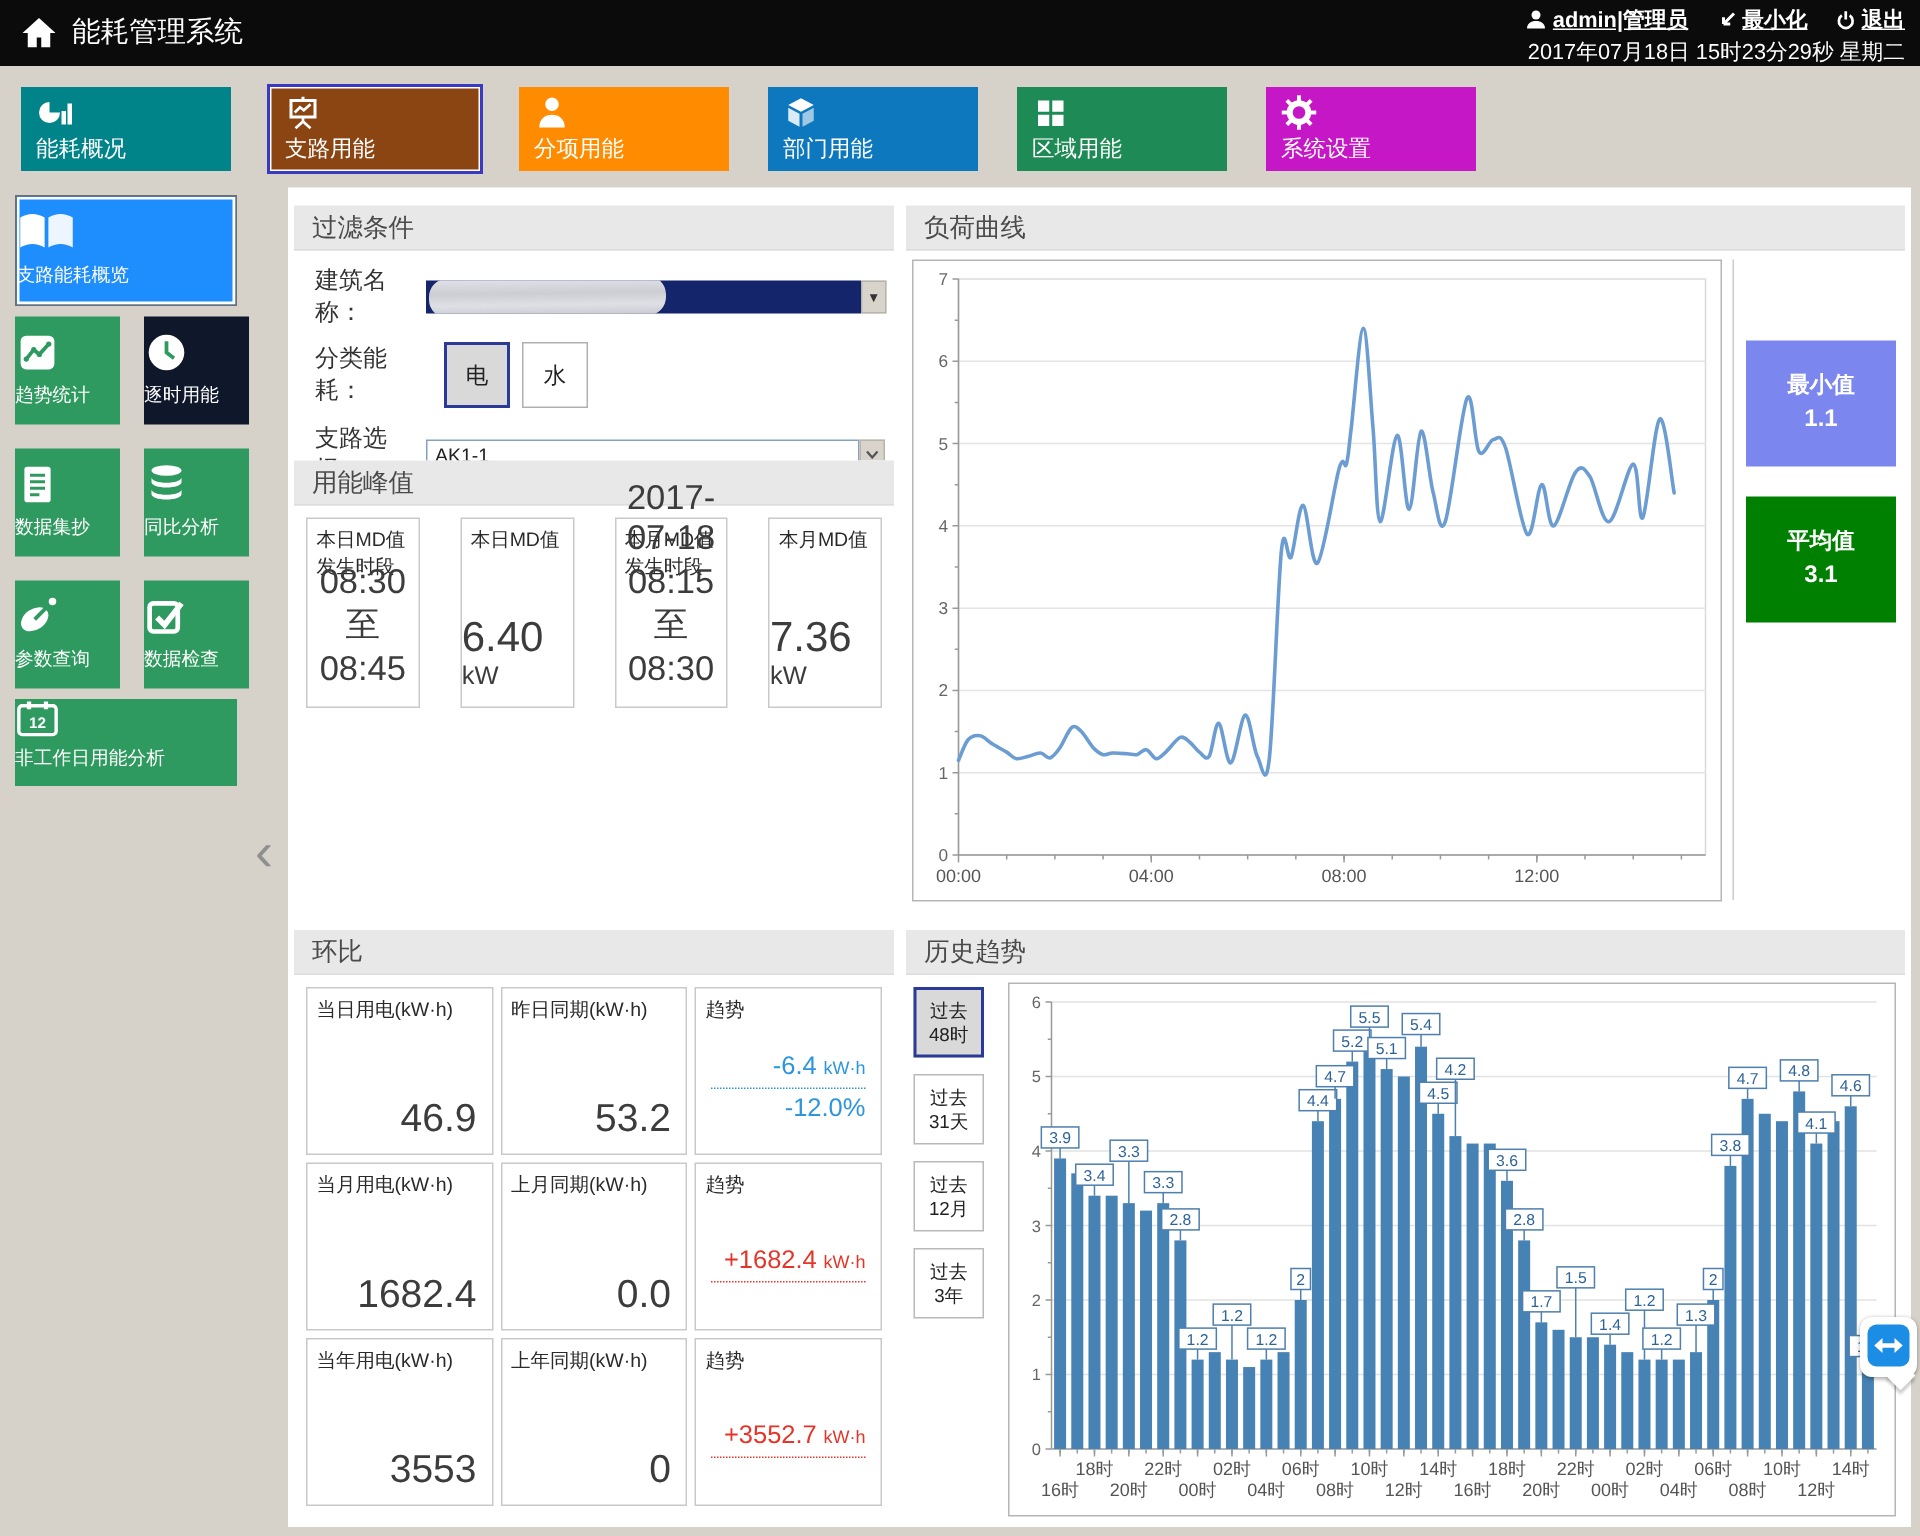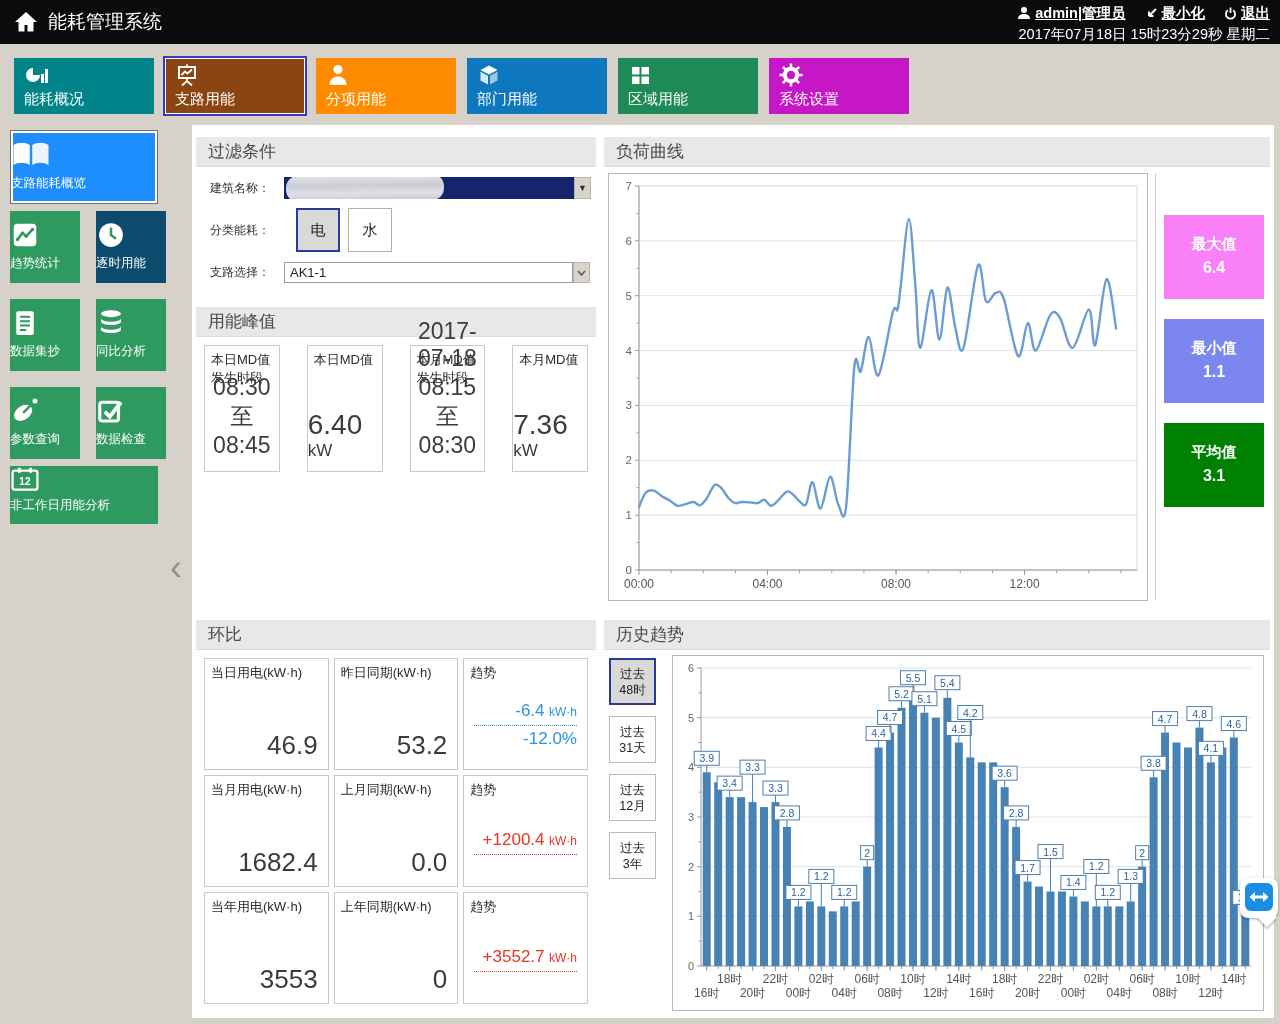--- a/index.html
+++ b/index.html
@@ -7,21 +7,21 @@
     -webkit-font-smoothing:antialiased;}
   
   #topbar{position:absolute;left:0;top:0;width:1280px;height:44px;background:#0b0b0b;color:#fff;}
   #home-btn{position:absolute;left:12px;top:8px;width:28px;height:28px;}
   #app-title{position:absolute;left:48px;top:0;line-height:44px;font-size:19px;color:#fff;}
   #topbar-right{position:absolute;right:10px;top:3px;text-align:right;color:#fff;}
   #topbar-right .line1{font-size:14.5px;font-weight:bold;height:20px;display:flex;align-items:center;justify-content:flex-end;gap:5px;text-decoration:underline;}
   #topbar-right .line1 .grp{display:flex;align-items:center;gap:4px;margin-left:14px;cursor:pointer;}
   #topbar-right .line2{font-size:14.5px;margin-top:2px;}
   
-  #nav{position:absolute;left:14px;top:58px;display:flex;gap:11px;border-radius:12px;}
+  #nav{position:absolute;left:14px;top:58px;display:flex;gap:26px;border-radius:12px;}
   .nav-tile{width:140px;height:56px;position:relative;color:#fff;box-sizing:border-box;cursor:pointer;}
   .nav-tile.selected{outline:2px solid #3a3ac0;outline-offset:0;box-shadow:inset 0 0 0 1px #fff;}
   .nav-tile .nicon{position:absolute;left:10px;top:5px;width:24px;height:24px;}
   .nav-tile .nlabel{position:absolute;left:10px;bottom:5px;font-size:15px;}
   
   #sidebar{position:absolute;left:10px;top:130px;width:148px;}
   .sb-tile{position:relative;color:#fff;cursor:pointer;box-sizing:border-box;text-align:left;}
   .sb-wide{width:148px;height:74px;margin-bottom:7px;}
   .sb-grid{display:grid;grid-template-columns:70px 70px;grid-gap:7px 8px;margin-bottom:7px;gap:16px;}
   .sb-small{width:70px;height:72px;}
@@ -29,21 +29,21 @@
   .sb-tile .slabel{display:block;font-size:12.5px;margin-top:5px;}
   .sb-tile.selected{border:1px solid #6f6f6f;box-shadow:inset 0 0 0 2px #fff;}
   #collapse-arrow{position:absolute;left:170px;top:550px;font-size:36px;color:#8f8f8f;cursor:pointer;line-height:36px;}
   
   #main-bg{position:absolute;left:192px;top:125px;width:1082px;height:893px;background:#fff;}
   .panel{position:absolute;background:#fff;}
   .panel-header{height:30px;background:#e8e8e8;color:#4a4a4a;font-size:17px;line-height:30px;padding-left:12px;border-bottom:1px solid #dcdcdc;box-sizing:border-box;}
   
   #filter-panel{left:196px;top:137px;width:400px;height:156px;}
   .f-row{display:flex;align-items:center;padding-left:14px;}
-  .f-label{width:74px;font-size:12px;color:#333;flex:0 0 74px;}
+  .f-label{width:74px;font-size:16px;color:#333;flex:0 0 74px;}
   #building-select{width:290px;height:22px;background:#15256b;position:relative;overflow:hidden;}
   #building-redact{position:absolute;left:2px;top:-2px;width:158px;height:26px;background:linear-gradient(180deg,#f4f4f4 0%,#dcdcdc 40%,#f0f0f0 70%,#d8d8d8 100%);border-radius:12px;transform:rotate(-0.8deg);opacity:.92;}
   #building-arrow{width:17px;height:22px;background:#d8d4cc;border:1px solid #b9b5ad;box-sizing:border-box;display:flex;align-items:center;justify-content:center;font-size:9px;color:#333;cursor:pointer;}
   .energy-btn{width:44px;height:44px;display:flex;align-items:center;justify-content:center;font-size:15px;color:#222;box-sizing:border-box;cursor:pointer;background:#fff;border:1px solid #b0b0b0;margin-right:8px;}
   .energy-btn.selected{background:#d9d9d9;border:2px solid #2b3a96;}
   #branch-select{width:289px;height:21px;border:1px solid #86a0bd;box-sizing:border-box;display:flex;align-items:center;font-size:13px;color:#222;padding-left:5px;background:#fff;}
   #branch-arrow{width:17px;height:21px;background:#d8d4cc;border:1px solid #b9b5ad;box-sizing:border-box;display:flex;align-items:center;justify-content:center;cursor:pointer;}
   
   #peak-panel{left:196px;top:307px;width:400px;height:305px;}
   #huanbi-panel{left:196px;top:620px;width:400px;height:396px;}
@@ -213,21 +213,21 @@
             <rect x="3" y="3" width="18" height="18" rx="3" fill="#fff"></rect>
             <polyline points="6,15.5 10,10.5 13,13 18,7.5" stroke="#2f9a5f" stroke-width="2" fill="none"></polyline>
             <circle cx="6" cy="15.5" r="1.4" fill="#2f9a5f"></circle>
             <circle cx="10" cy="10.5" r="1.4" fill="#2f9a5f"></circle>
             <circle cx="13" cy="13" r="1.4" fill="#2f9a5f"></circle>
             <circle cx="18" cy="7.5" r="1.4" fill="#2f9a5f"></circle>
           </svg>
       </span>
       <span class="slabel">趋势统计</span>
     </div>
-    <div class="sb-tile sb-small" style="background: #0c4a6e;">
+    <div class="sb-tile sb-small" style="background: #0f172a;">
       <span class="sicon">
         <svg width="30" height="30" viewBox="0 0 24 24">
             <circle cx="12" cy="12" r="9.5" fill="#fff"></circle>
             <path d="M12 6 V12 L16 15" stroke="#2f9a5f" stroke-width="2" fill="none"></path>
           </svg>
       </span>
       <span class="slabel">逐时用能</span>
     </div>
     <div class="sb-tile sb-small" style="background: rgb(47, 154, 95);">
       <span class="sicon">
@@ -360,21 +360,21 @@
       <div class="card-title">当月用电(kW·h)</div>
         <div class="hb-val">1682.4</div>
     </div>
     <div class="card">
       <div class="card-title">上月同期(kW·h)</div>
         <div class="hb-val">0.0</div>
     </div>
     <div class="card">
       <div class="card-title">趋势</div>
       <div class="trend-block trend-cell" style="bottom: 28px; color: rgb(229, 53, 40);">
-        <div><span class="tv">+1200.4</span> <span class="tu">kW·h</span></div>
+        <div><span class="tv">+1682.4</span> <span class="tu">kW·h</span></div>
         <div class="dotline"></div>
       </div>
     </div>
     <div class="card">
       <div class="card-title">当年用电(kW·h)</div>
         <div class="hb-val">3553</div>
     </div>
     <div class="card">
       <div class="card-title">上年同期(kW·h)</div>
         <div class="hb-val">0</div>
@@ -448,24 +448,20 @@
           <text x="158.51612903225805" y="414" text-anchor="middle" font-size="12" fill="#555">04:00</text>
           <line x1="287.0322580645161" y1="396" x2="287.0322580645161" y2="401" stroke="#999"></line>
           <text x="287.0322580645161" y="414" text-anchor="middle" font-size="12" fill="#555">08:00</text>
           <line x1="415.5483870967742" y1="396" x2="415.5483870967742" y2="401" stroke="#999"></line>
           <text x="415.5483870967742" y="414" text-anchor="middle" font-size="12" fill="#555">12:00</text>
           <path d="M30.0 332.9C31.1 330.6 34.0 321.9 36.4 319.2C38.8 316.5 41.8 316.0 44.5 316.5C47.1 316.9 49.5 320.1 52.5 321.9C55.4 323.8 59.5 325.8 62.1 327.4C64.8 329.1 66.1 331.4 68.6 331.8C71.0 332.3 73.9 330.8 76.6 330.2C79.3 329.5 82.2 327.8 84.6 328.0C87.0 328.2 88.9 331.8 91.0 331.3C93.2 330.7 95.1 328.1 97.5 324.7C99.9 321.3 103.1 312.8 105.5 311.0C107.9 309.1 109.5 311.4 111.9 313.7C114.3 316.0 117.6 322.1 120.0 324.7C122.4 327.2 124.2 328.5 126.4 329.1C128.5 329.6 130.1 328.1 132.8 328.0C135.5 327.9 139.8 328.3 142.5 328.5C145.1 328.7 146.7 329.5 148.9 329.1C151.0 328.6 153.2 325.3 155.3 325.8C157.4 326.2 159.6 331.5 161.7 331.8C163.9 332.1 165.5 329.8 168.2 327.4C170.8 325.1 175.1 318.7 177.8 317.6C180.5 316.5 182.1 319.2 184.2 320.8C186.4 322.5 188.5 325.9 190.6 327.4C192.8 329.0 194.9 333.4 197.1 330.2C199.2 327.0 201.1 307.5 203.5 308.2C205.9 309.0 208.6 335.5 211.5 334.6C214.5 333.6 218.2 303.5 221.2 302.7C224.1 302.0 226.5 325.3 229.2 330.2C231.9 335.0 234.6 354.7 237.2 331.8C239.9 309.0 242.9 215.4 245.3 193.0C247.7 170.6 249.3 202.4 251.7 197.4C254.1 192.4 256.8 162.2 259.7 162.9C262.7 163.5 265.3 205.4 269.4 201.3C273.4 197.1 280.6 149.1 283.8 138.2C287.0 127.2 287.3 140.0 288.6 135.4C290.0 130.9 290.0 125.8 291.9 110.7C293.7 95.7 297.5 44.9 299.9 44.9C302.3 44.9 304.4 89.3 306.3 110.7C308.2 132.2 308.5 172.9 311.1 173.8C313.8 174.7 319.2 117.6 322.4 116.2C325.6 114.9 327.7 166.1 330.4 165.6C333.1 165.1 335.8 115.3 338.4 113.5C341.1 111.7 343.8 144.6 346.5 154.6C349.1 164.7 350.8 184.3 354.5 173.8C358.3 163.3 365.2 99.3 369.0 91.5C372.7 83.8 374.0 122.6 377.0 127.2C379.9 131.8 383.7 119.4 386.6 119.0C389.6 118.5 390.9 113.9 394.7 124.5C398.4 135.0 405.1 177.9 409.1 182.1C413.1 186.2 415.8 150.1 418.8 149.1C421.7 148.2 423.0 177.9 426.8 176.6C430.5 175.2 437.2 146.4 441.3 140.9C445.3 135.4 447.1 138.2 450.9 143.7C454.6 149.1 458.9 175.2 463.7 173.8C468.6 172.5 476.1 135.9 479.8 135.4C483.6 135.0 483.3 176.1 486.2 171.1C489.2 166.1 494.0 108.0 497.5 105.3C501.0 102.5 505.5 146.4 507.1 154.6" fill="none" stroke="#6b9dd3" stroke-width="2.4" stroke-linejoin="round" stroke-linecap="round"></path>
         </svg>
     </div>
     <div id="load-divider"></div>
     <div id="load-stats">
-      <div class="stat-box" style="background: rgb(250, 128, 248);">
-        <div class="sl">最大值</div>
-          <div class="sv">6.4</div>
-      </div>
       <div class="stat-box" style="background: rgb(123, 134, 238); margin-top: 12px;">
         <div class="sl">最小值</div>
           <div class="sv">1.1</div>
       </div>
       <div class="stat-box" style="background: rgb(0, 128, 0);">
         <div class="sl">平均值</div>
           <div class="sv">3.1</div>
       </div>
     </div>
   </div>

